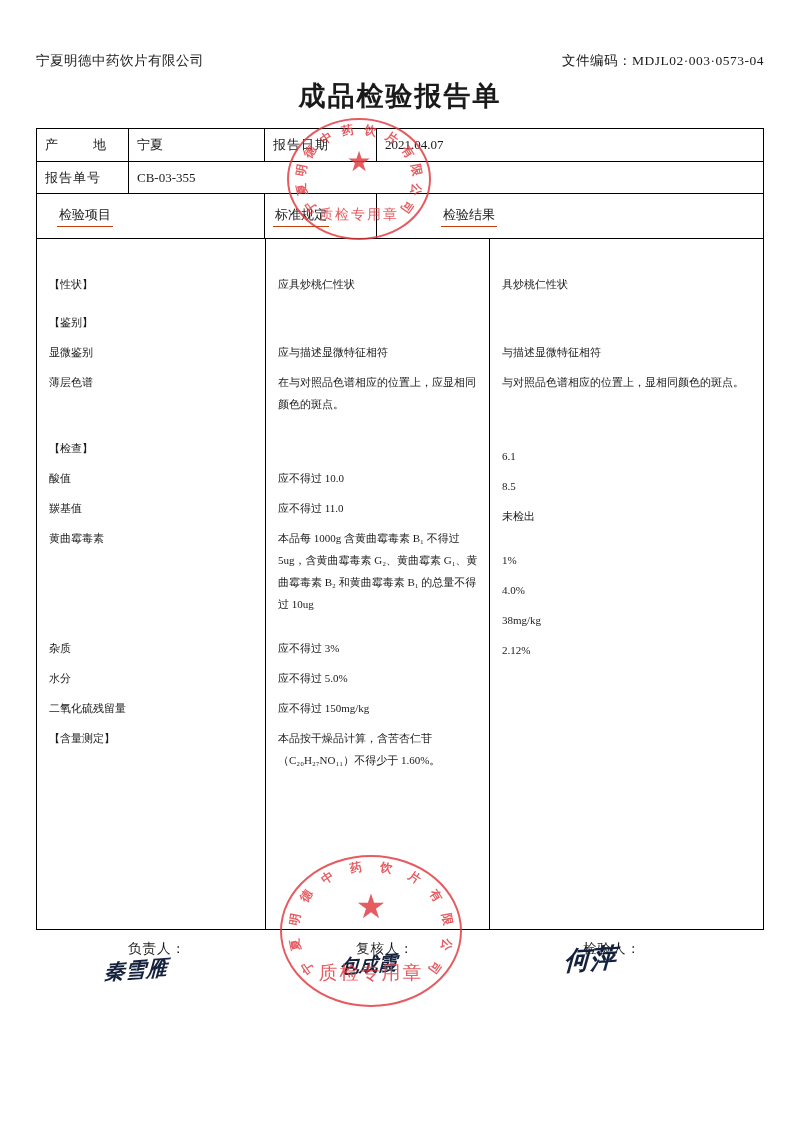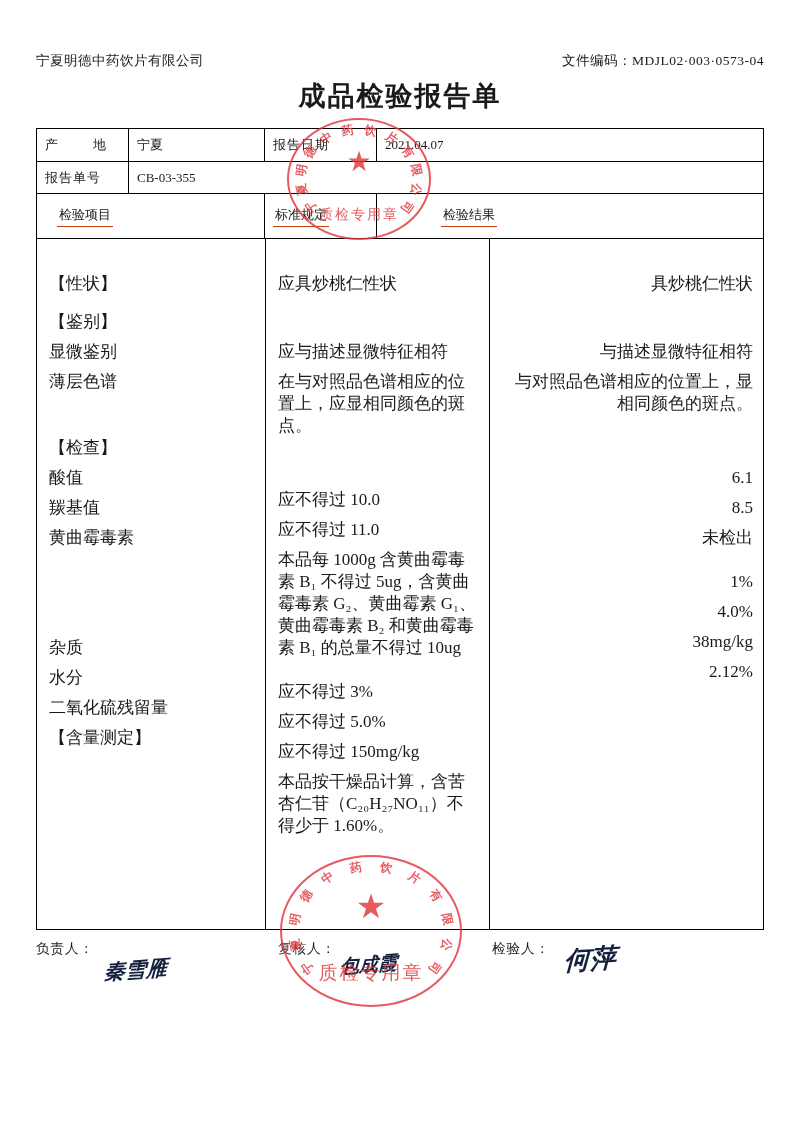--- a/index.html
+++ b/index.html
@@ -85,43 +85,43 @@
   .body-grid {
     display: grid;
     grid-template-columns: 228px 224px 1fr;
     min-height: 690px;
   }
   .bg-col {
     padding: 12px 10px 10px 12px;
     box-sizing: border-box;
   }
   .bg-col.mid { border-left: 1px solid #000; }
-  .bg-col.right { border-left: 1px solid #000; text-align: right; }
+  .bg-col.right { border-left: 1px solid #000; }
   .item-line {
     min-height: 22px;
     line-height: 22px;
-    font-size: 17px;
+    font-size: 11px;
     white-space: pre-wrap;
   }
   .spacer-8 { height: 8px; }
   .spacer-16 { height: 16px; }
   .spacer-22 { height: 22px; }
 
   
   .concl td { height: 34px; letter-spacing: 0.3px; }
 
   
   .sign-row {
     display: flex;
     margin-top: 10px;
     font-size: 13.5px;
     position: relative;
     height: 58px;
   }
-  .sign-item { position: relative; }
+  .sign-item { position: relative; text-align: center; }
   .sign-item.s1 { width: 242px; }
   .sign-item.s2 { width: 214px; }
   .sign-item.s3 { width: 240px; }
   .sign-label { letter-spacing: 1px; }
   .handwrite {
     position: absolute;
     font-family: "Liberation Serif", "DejaVu Serif", serif;
     color: #14213d;
     font-size: 21px;
     font-style: italic;

